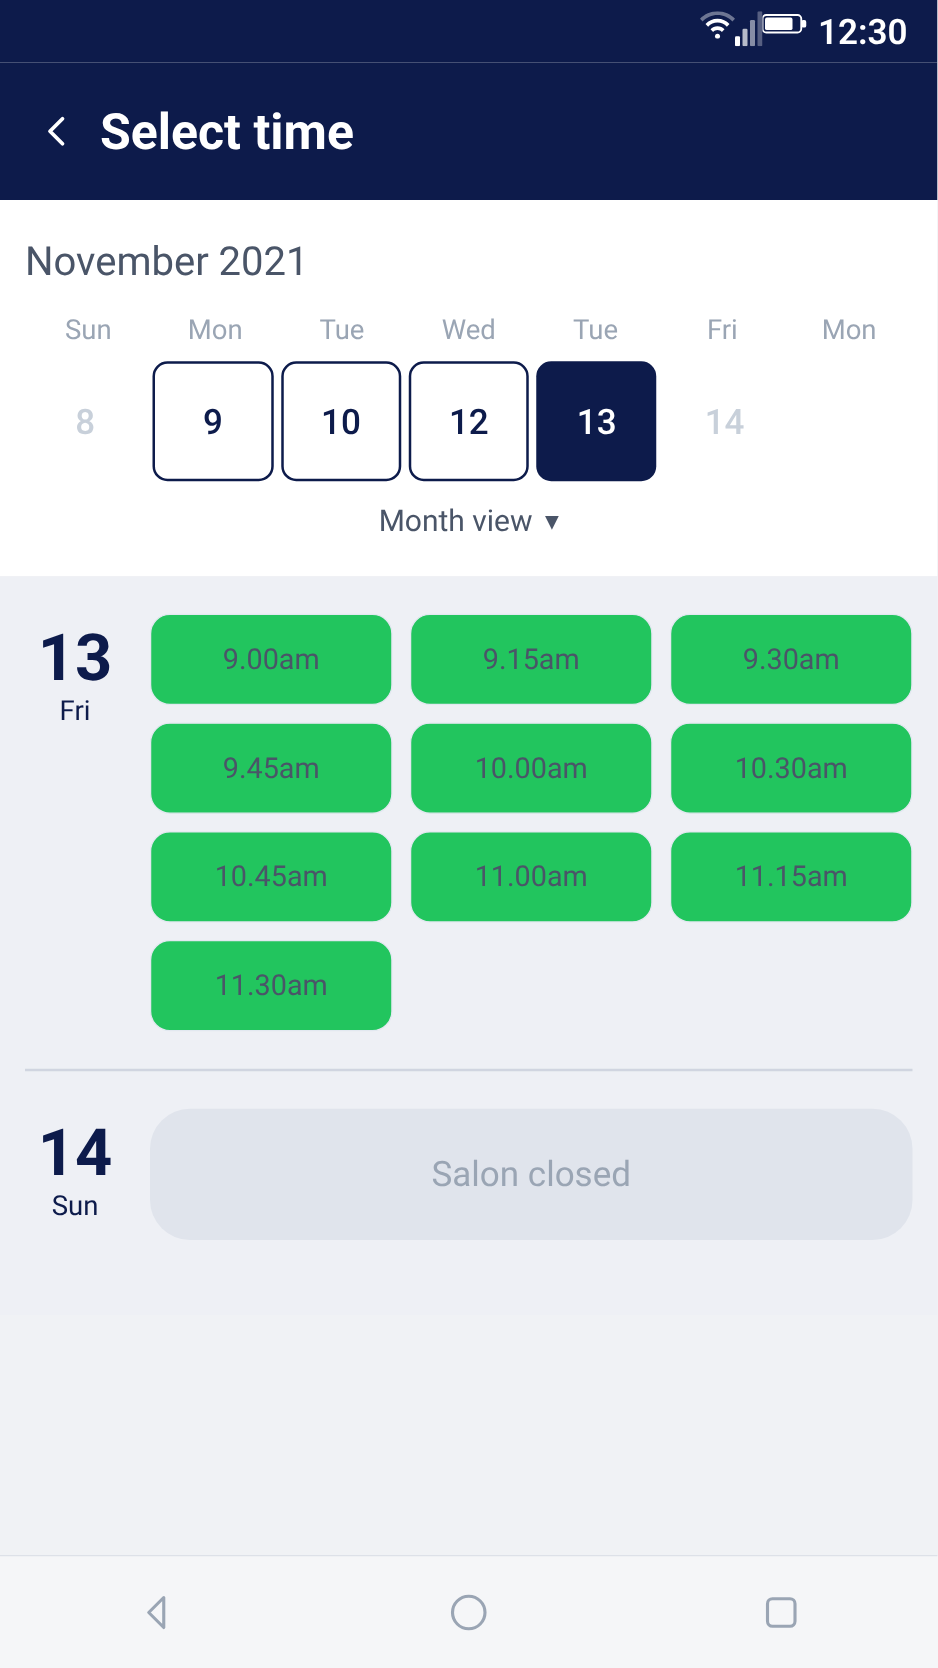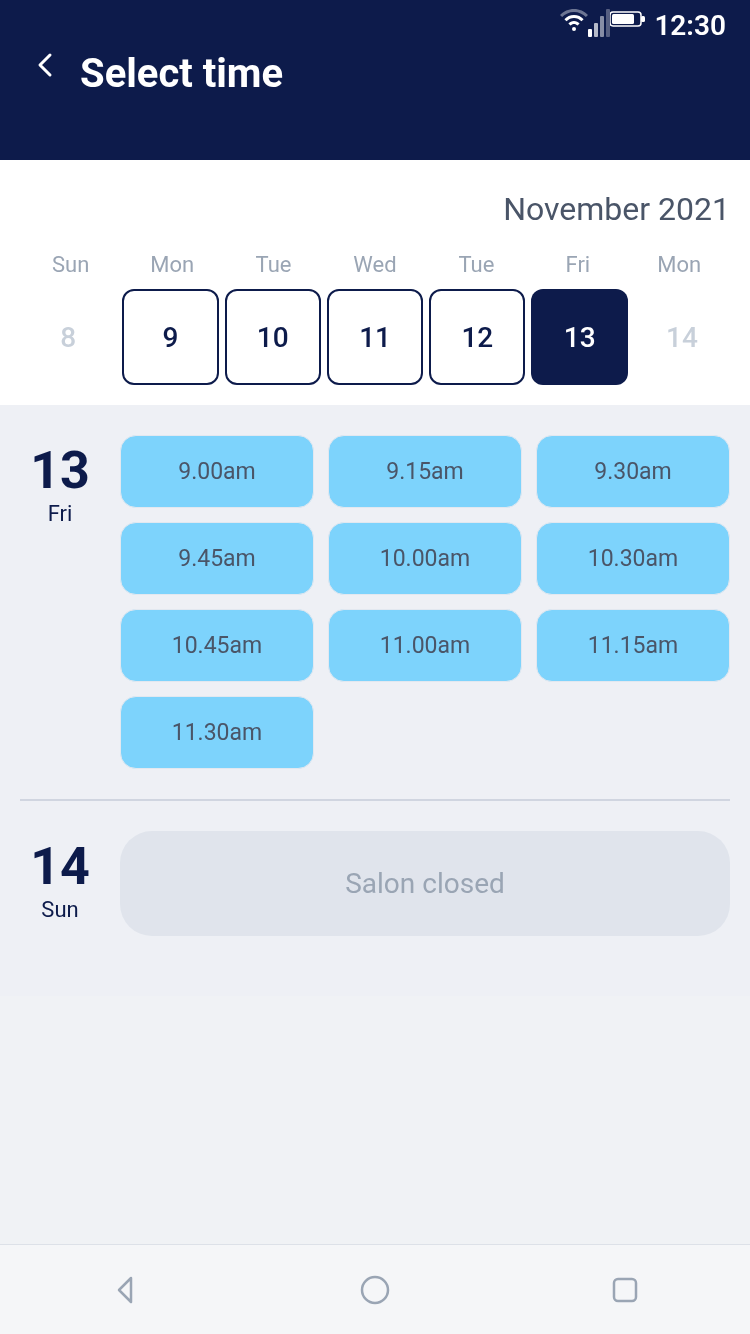--- a/index.html
+++ b/index.html
@@ -33,21 +33,21 @@
       font-size: 28px;
       font-weight: 600;
       margin-left: 8px;
     }
 
     
     .header {
       background: #0d1b4b;
       height: 110px;
       display: flex;
-      align-items: flex-start;
+      align-items: center;
       padding: 0 30px;
       gap: 20px;
     }
     .back-btn {
       color: white;
       font-size: 36px;
       cursor: pointer;
       display: flex;
       align-items: center;
     }
@@ -56,21 +56,21 @@
       font-size: 40px;
       font-weight: 700;
     }
 
     
     .calendar-section {
       background: white;
       padding: 30px 20px 20px;
     }
     .month-label {
-      text-align: right;
+      text-align: left;
       font-size: 32px;
       color: #4a5568;
       font-weight: 400;
       margin-bottom: 24px;
     }
     .day-headers {
       display: grid;
       grid-template-columns: repeat(7, 1fr);
       margin-bottom: 12px;
     }
@@ -156,21 +156,21 @@
       color: #0d1b4b;
       margin-top: 4px;
     }
     .slots-grid {
       display: grid;
       grid-template-columns: repeat(3, 1fr);
       gap: 14px;
       flex: 1;
     }
     .time-slot {
-      background: #7dd3fc;
+      background: #22c55e;
       border-radius: 16px;
       padding: 22px 10px;
       text-align: center;
       font-size: 23px;
       color: #4a5568;
       cursor: pointer;
       border: 1.5px solid #e2e8f0;
     }
 
     
@@ -275,26 +275,29 @@
     <div class="day-header">Wed</div>
     <div class="day-header">Tue</div>
     <div class="day-header">Fri</div>
     <div class="day-header">Mon</div>
   </div>
 
   <div class="day-cells">
     <div class="day-cell inactive">8</div>
     <div class="day-cell active">9</div>
     <div class="day-cell active">10</div>
-    <div class="day-cell active">11</div>
     <div class="day-cell active">12</div>
     <div class="day-cell selected">13</div>
     <div class="day-cell inactive">14</div>
   </div>
 
+  <div class="month-view-btn">
+    <span class="month-view-label">Month view</span>
+    <span class="chevron-down">▾</span>
+  </div>
 </div>
 
 <div class="time-slots-section">
 
   <div class="day-block">
     <div class="day-number-block">
       <span class="day-num">13</span>
       <span class="day-name">Fri</span>
     </div>
     <div class="slots-grid">

